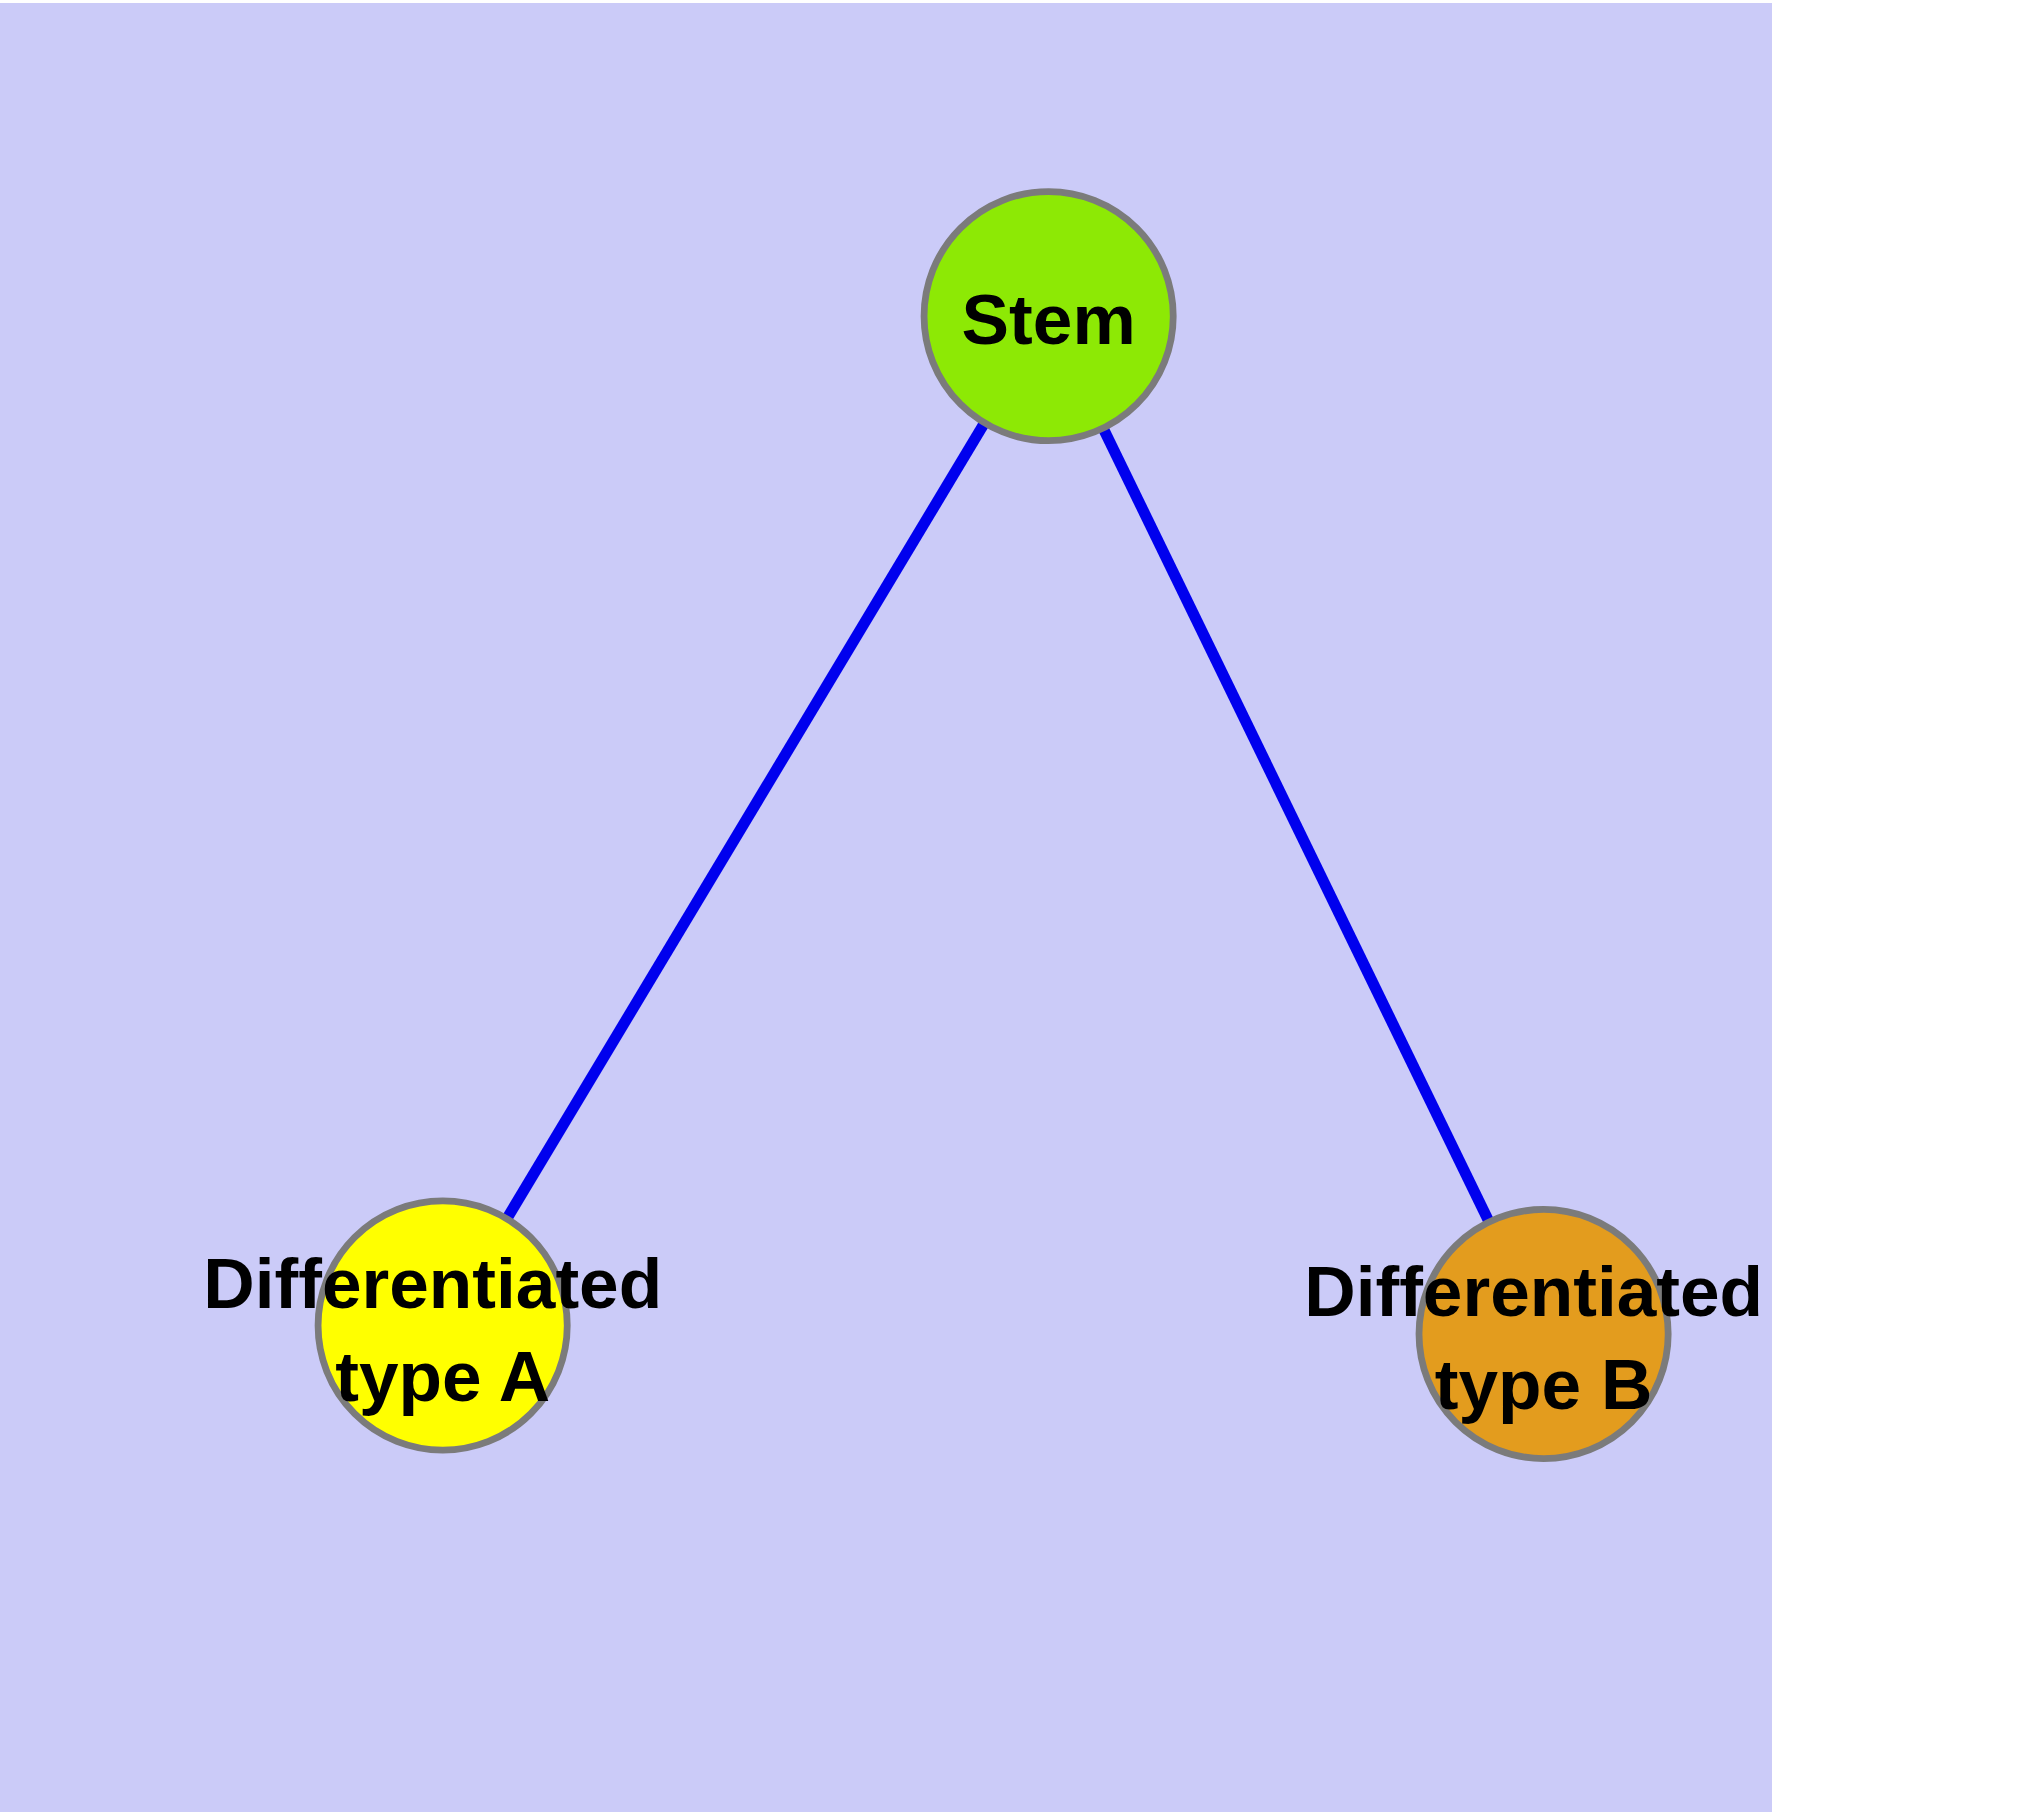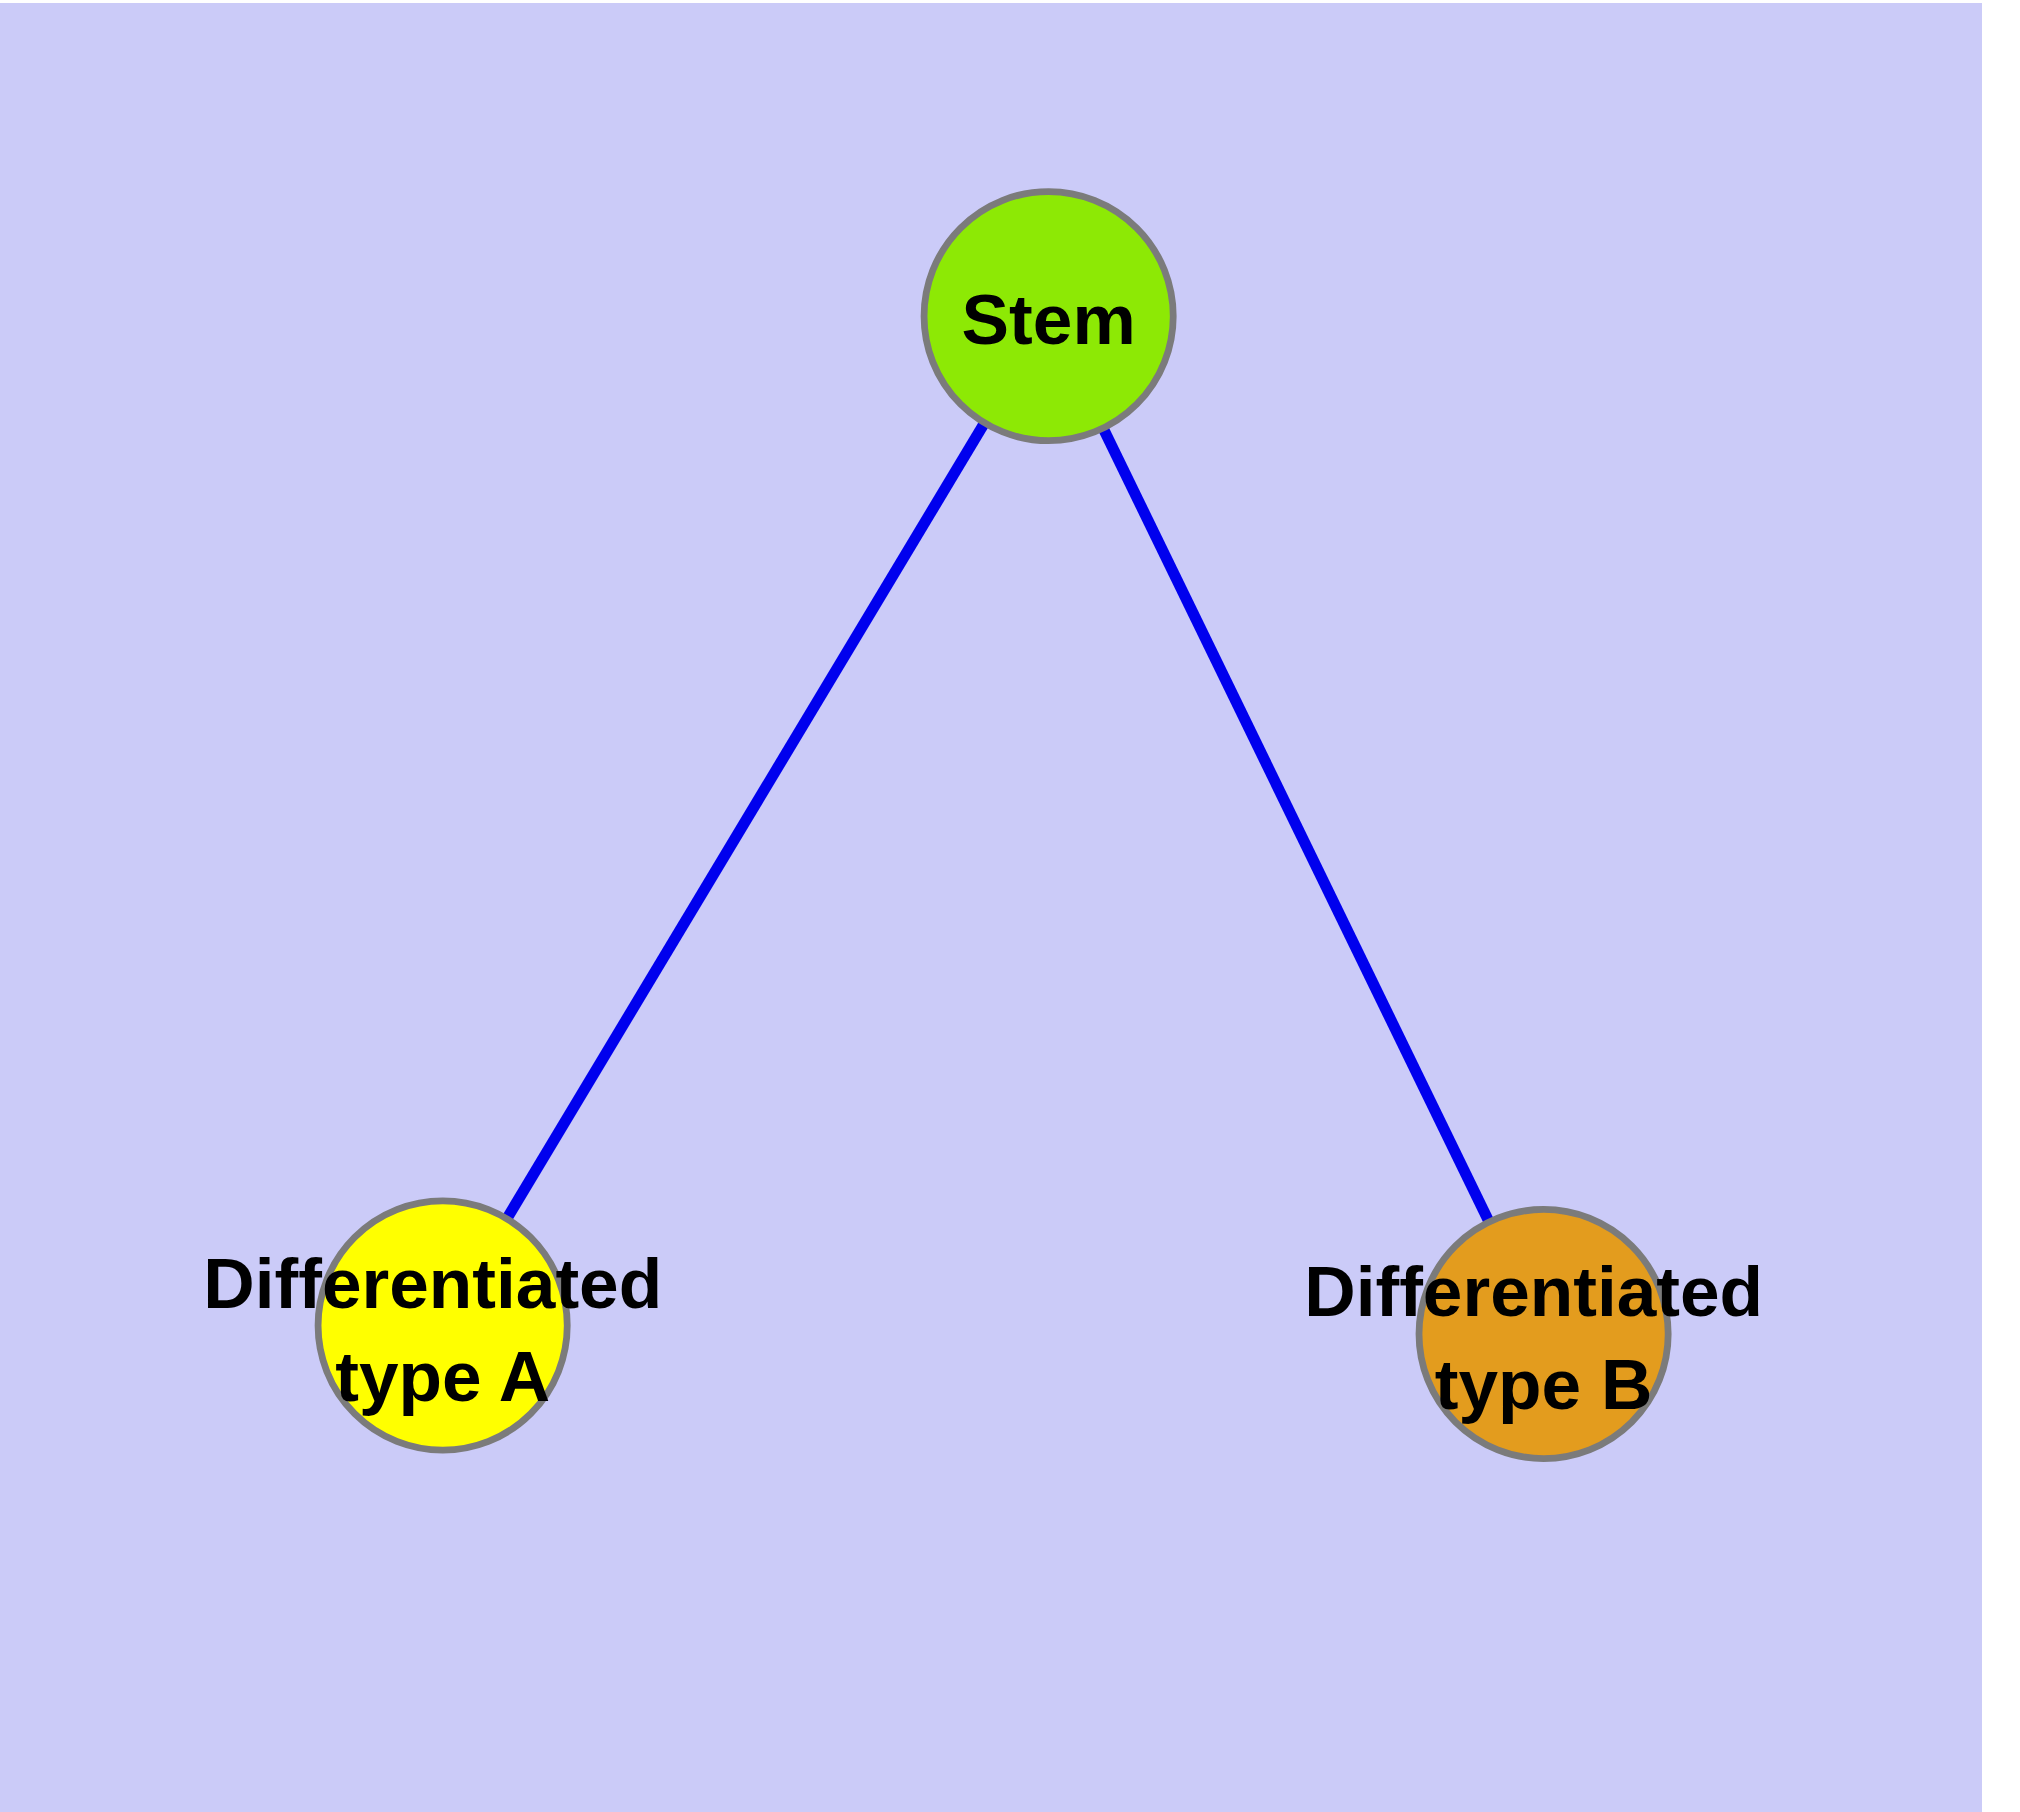--- a/index.html
+++ b/index.html
@@ -3,21 +3,21 @@
 <meta charset="utf-8">
 <style>
   html, body {
     margin: 0;
     padding: 0;
     background: #FFFFFF;
     font-family: "Liberation Sans", "DejaVu Sans", sans-serif;
   }
   .canvas {
     position: relative;
-    width: 1982px;
+    width: 1772px;
     height: 1812px;
     background: #CBCBF8;
     overflow: hidden;
   }
   .top-strip {
     position: absolute;
     top: 0;
     left: 0;
     width: 100%;
     height: 3.4px;

